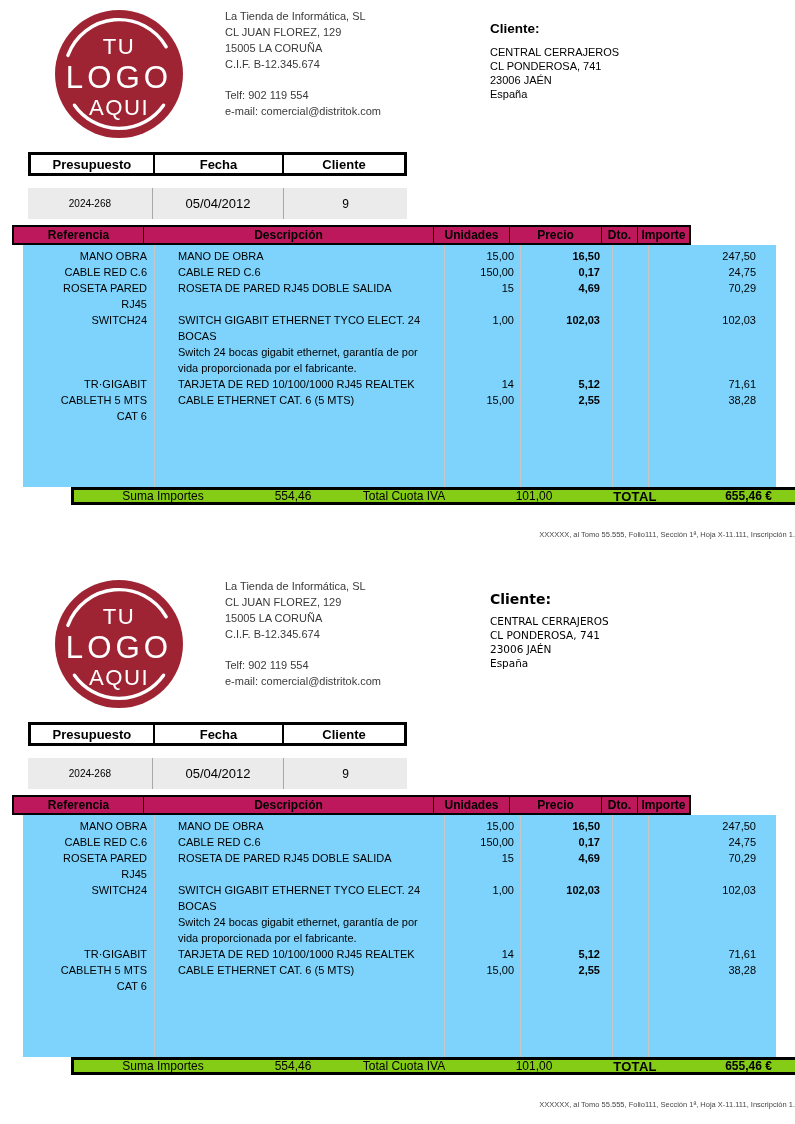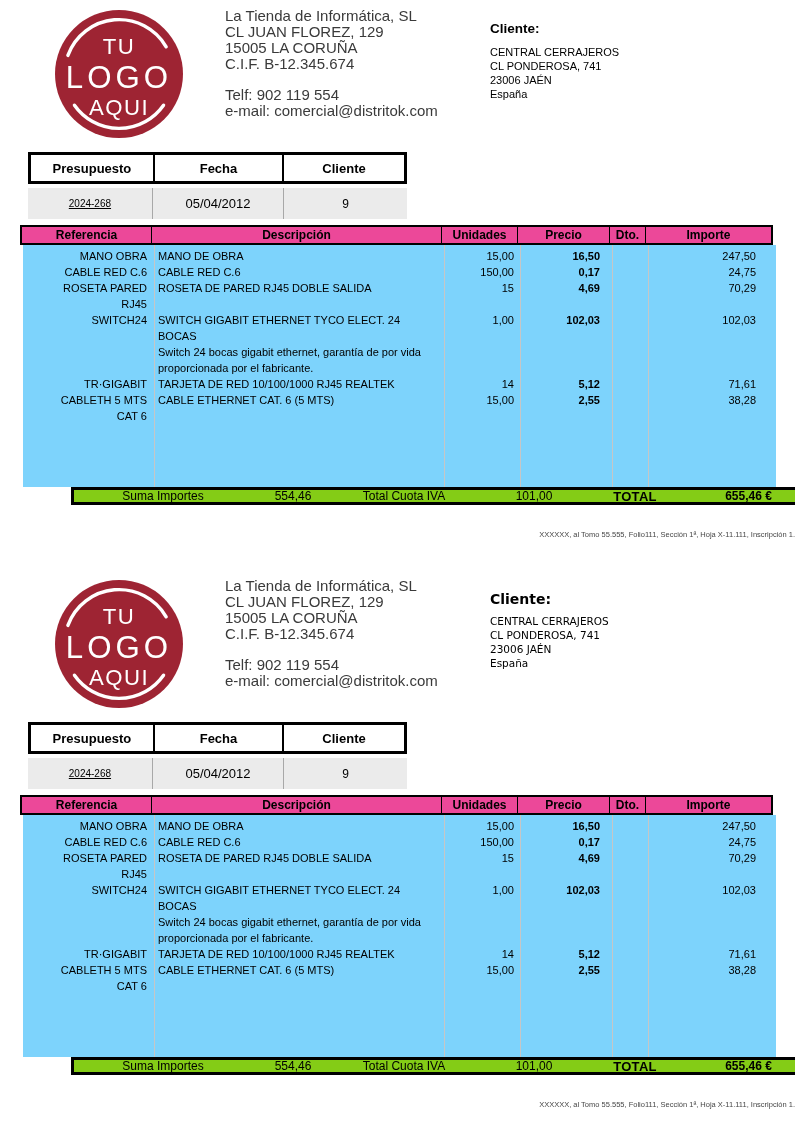--- a/index.html
+++ b/index.html
@@ -5,60 +5,60 @@
   html,body{margin:0;padding:0;background:#fff;}
   .page{position:relative;width:795px;height:1124px;background:#fff;overflow:hidden;
         font-family:"Liberation Sans",sans-serif;color:#000;}
   .copy{position:absolute;left:0;width:795px;height:560px;}
 
   
   .logo{position:absolute;left:55px;top:10px;width:128px;height:128px;}
   .logo svg text{font-family:"Liberation Sans",sans-serif;fill:#fff;}
 
   
-  .company{position:absolute;left:225px;top:8px;font-size:15px;line-height:16px;color:#3a3a3a;}
+  .company{position:absolute;left:225px;top:8px;font-size:11px;line-height:16px;color:#3a3a3a;}
   .company-gap{height:15px;}
 
   
   .client{position:absolute;left:490px;top:21px;}
   .client-heading{font-weight:bold;font-size:13.5px;margin-bottom:9px;color:#000;}
   .client-line{font-size:11px;line-height:14px;}
   .copy2 .client-heading{font-family:"DejaVu Sans",sans-serif;font-size:14px;margin-bottom:7px;}
   .copy2 .client-line{font-family:"DejaVu Sans",sans-serif;font-size:10.5px;line-height:14px;}
 
   
-  .meta-header{position:absolute;left:28px;top:152px;width:379px;height:32px;box-sizing:border-box;
+  .meta-header{position:absolute;left:28px;top:152px;width:379px;height:24px;box-sizing:border-box;
                border:3px solid #000;background:#fff;display:grid;grid-template-columns:1fr 1.06fr 1fr;}
   .meta-header .mh{display:flex;align-items:center;justify-content:center;font-weight:bold;
                    font-size:13px;border-left:2px solid #000;}
   .meta-header .mh:first-child{border-left:none;}
   .meta-values{position:absolute;left:28px;top:188px;width:379px;height:31px;background:#ebebeb;
                display:grid;grid-template-columns:1fr 1.06fr 1fr;}
   .meta-values .mv{display:flex;align-items:center;justify-content:center;border-left:1px solid #a8a8a8;}
   .meta-values .mv:first-child{border-left:none;}
-  .mv-presupuesto{font-size:10px;text-decoration:underline;}
+  .mv-presupuesto{font-size:10px;}
   .mv-fecha{font-size:13px;}
   .mv-cliente{font-size:12px;}
 
   
-  .items-header{position:absolute;left:20px;top:225px;width:753px;height:20px;box-sizing:border-box;
-                border:2px solid #000;background:#ec4899;display:grid;
+  .items-header{position:absolute;left:12px;top:225px;width:679px;height:20px;box-sizing:border-box;
+                border:2px solid #000;background:#be185d;display:grid;
                 grid-template-columns:129px 290px 76px 92px 36px auto;}
   .items-header .hc{display:flex;align-items:center;justify-content:center;font-weight:bold;
                     font-size:12px;border-left:1px solid #000;}
   .items-header .hc:first-child{border-left:none;}
 
   .items-body{position:absolute;left:23px;top:245px;width:753px;height:242px;background:#7dd3fc;
               box-sizing:border-box;padding-top:3px;font-size:11px;line-height:16px;}
   .divider{position:absolute;top:0;bottom:0;width:1px;background:#c6c6c6;}
   .d1{left:131px}.d2{left:421px}.d3{left:497px}.d4{left:589px}.d5{left:625px}
   .item-row{display:grid;grid-template-columns:131px 290px 76px 92px 36px 128px;position:relative;}
   .cell{box-sizing:border-box;}
   .cell.ref{text-align:right;padding:0 7px 0 26px;}
-  .cell.desc{padding-left:4px;padding-right:6px;}
+  .cell.desc{padding-left:24px;padding-right:6px;}
   .cell.unid{text-align:right;padding-right:6px;}
   .cell.precio{text-align:right;padding-right:12px;font-weight:bold;}
   .cell.importe{text-align:right;padding-right:20px;}
 
   
   .items-footer{position:absolute;left:23px;top:487px;width:753px;height:18px;box-sizing:border-box;
                 border:3px solid #000;background:#84cc16;display:flex;align-items:center;font-size:12px;margin-left:48px;}
   .fc{text-align:center;}
   .fc-suma-label{width:178px;}
   .fc-suma-value{width:82px;}

